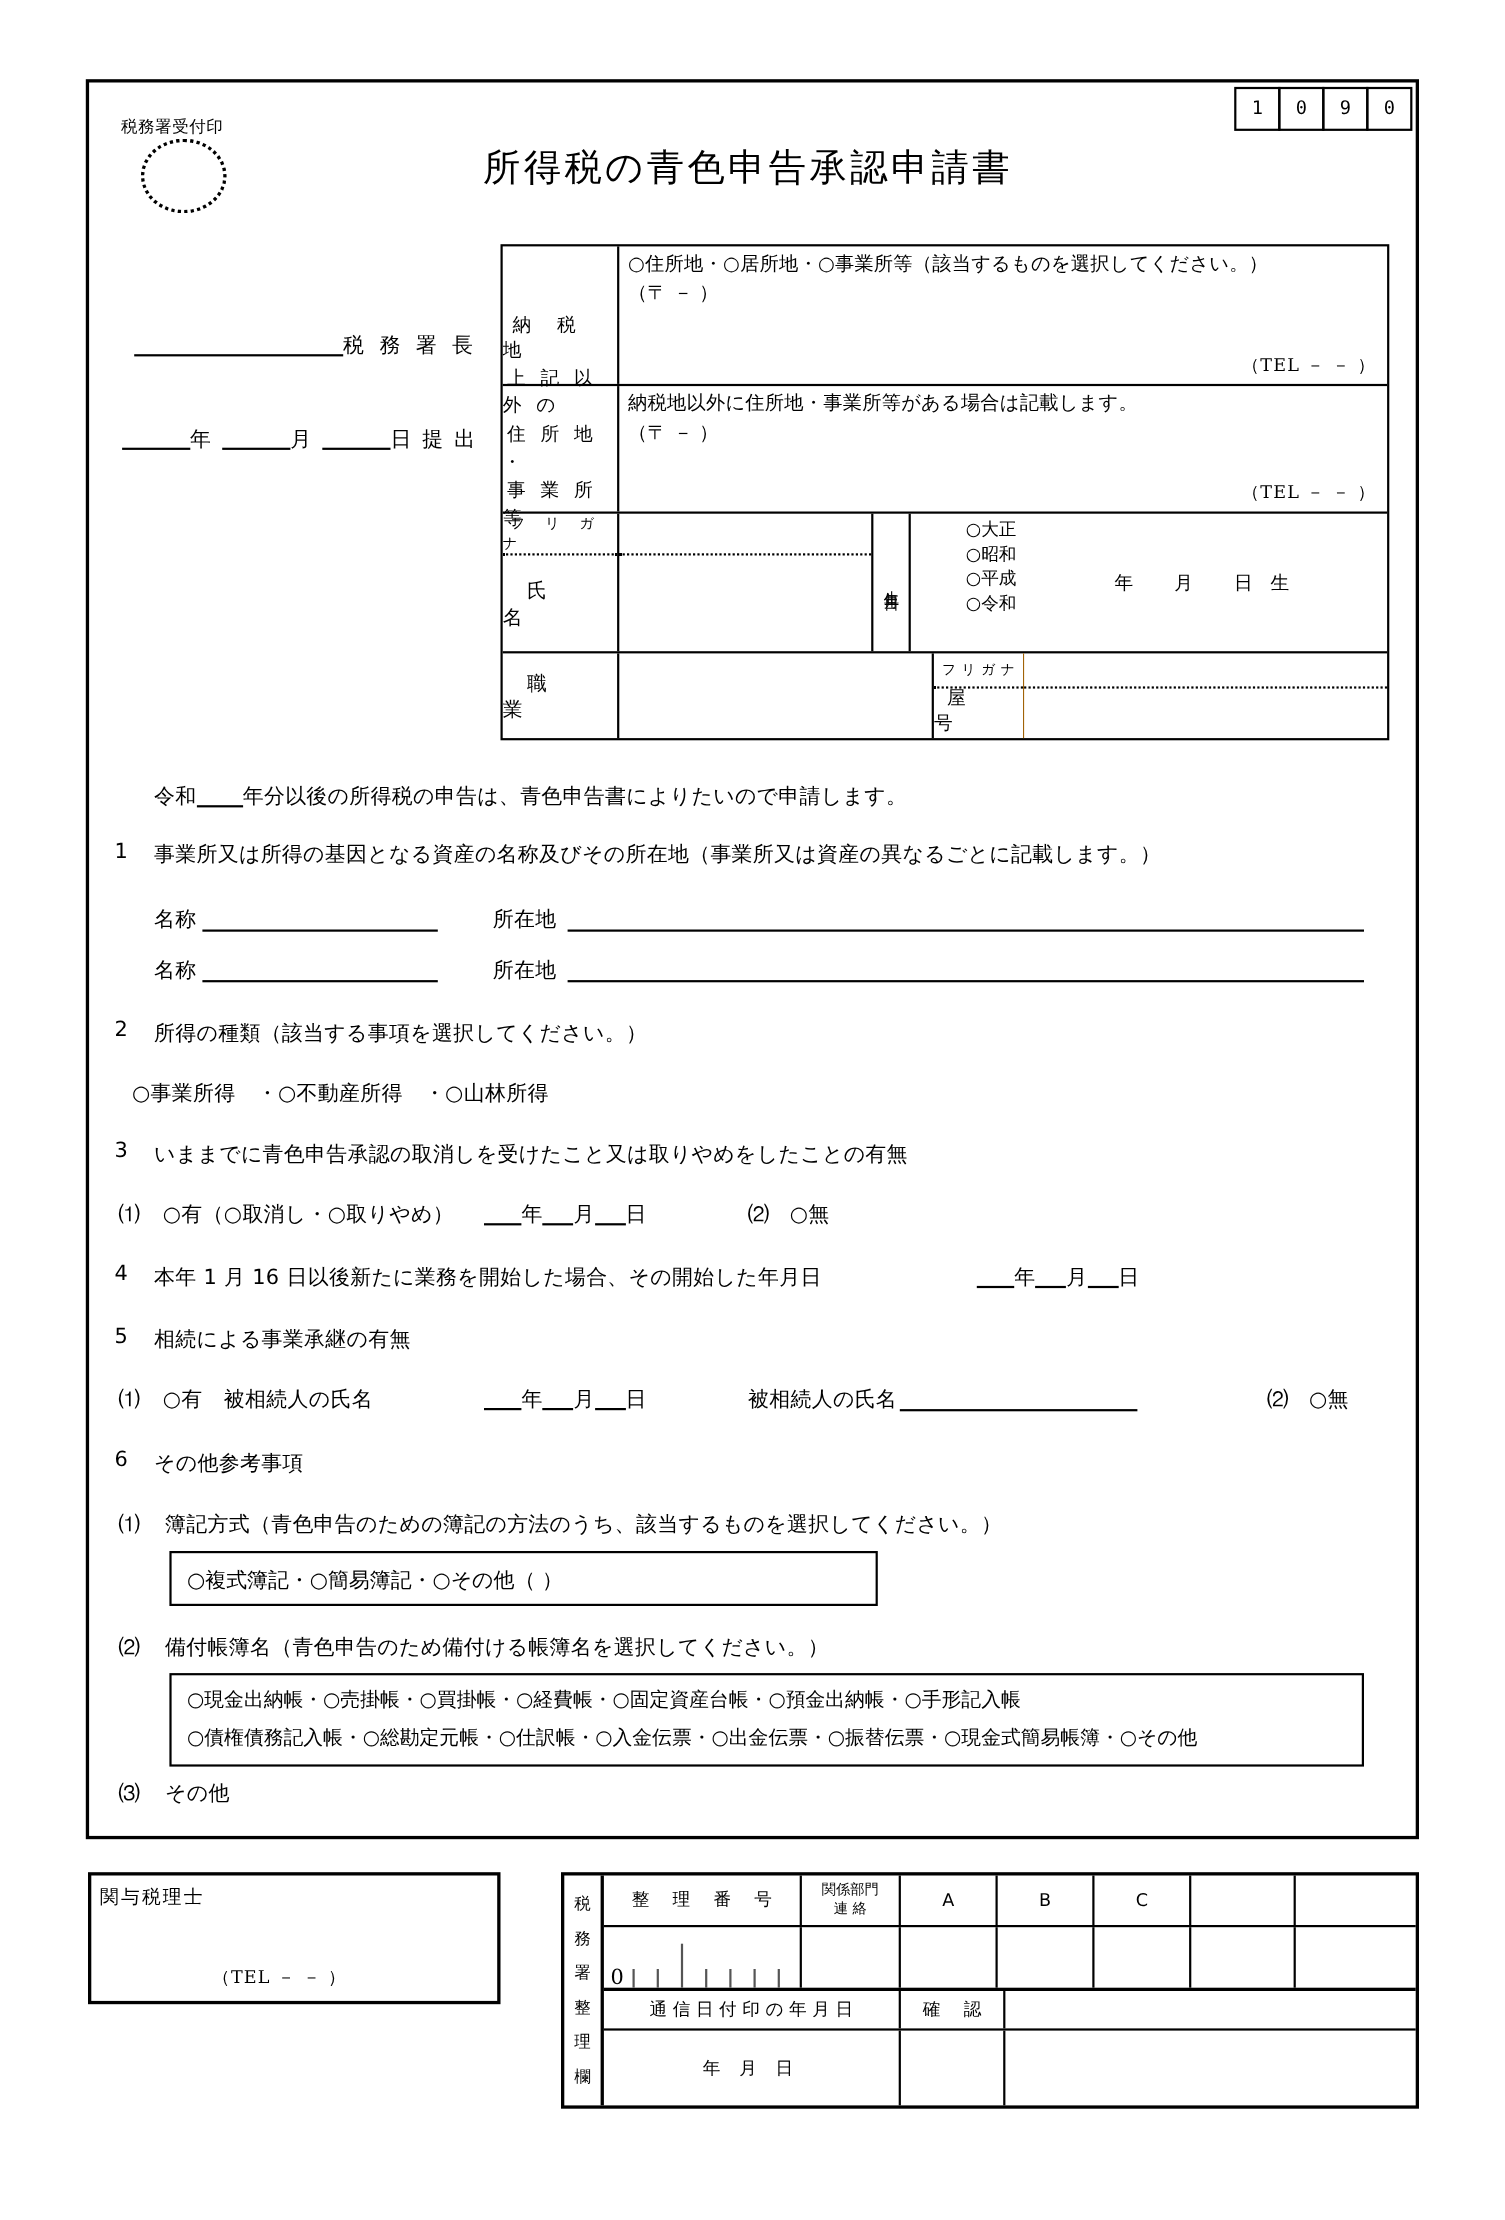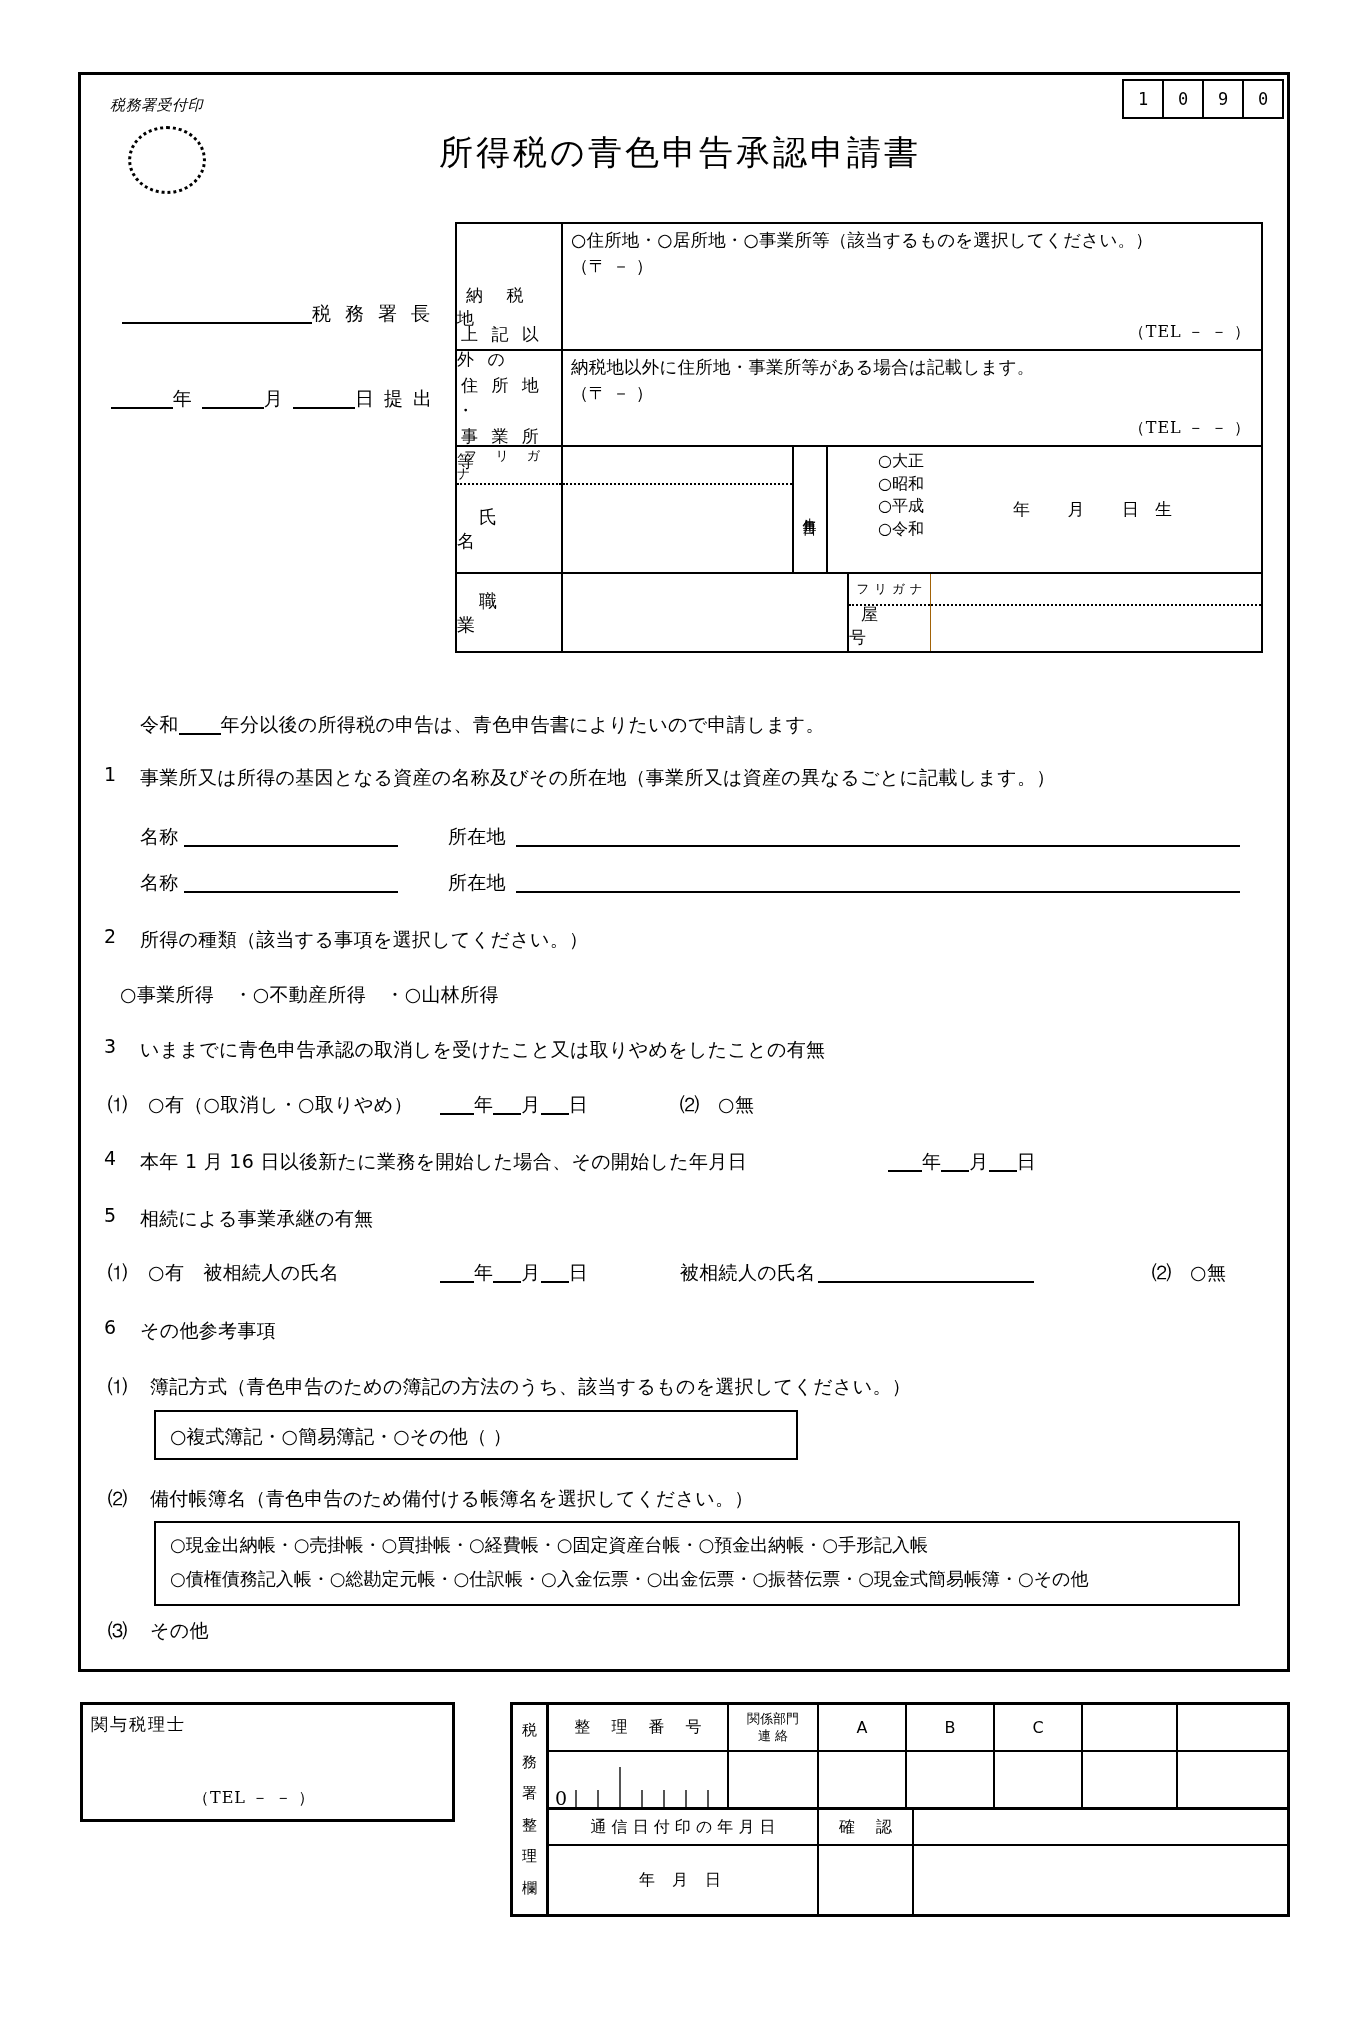--- a/index.html
+++ b/index.html
@@ -12,21 +12,21 @@
   }
   .page{position:absolute;left:0;top:0;width:1368px;height:2018px;}
 
   
   .outer{
     position:absolute;left:78px;top:72px;width:1212px;height:1600px;
     border:3px solid #000;box-sizing:border-box;
   }
 
   
-  .stamp-label{position:absolute;left:110px;top:96px;font-size:15px;letter-spacing:.5px;font-style:italic;}
+  .stamp-label{position:absolute;left:110px;top:106px;font-size:15px;letter-spacing:.5px;}
   .stamp-circle{
     position:absolute;left:128px;top:126px;width:78px;height:68px;
     border:3px dotted #000;border-radius:50%;box-sizing:border-box;
   }
   .doc-title{
     position:absolute;left:400px;top:130px;width:560px;text-align:center;
     font-size:34px;letter-spacing:3px;font-family:"DejaVu Serif","Liberation Serif",serif;
   }
 
   
@@ -50,21 +50,21 @@
   .rt .lbl{
     width:106px;min-width:106px;border-right:2px solid #000;box-sizing:border-box;
     display:flex;flex-direction:column;align-items:center;justify-content:center;
     font-size:17px;letter-spacing:0;
   }
   .rt .lbl .sp{letter-spacing:9px;text-indent:9px;margin-top:40px;}
   .rt .lbl .sp2{letter-spacing:4px;text-indent:4px;line-height:1.5;}
   .rt .body{flex:1;position:relative;box-sizing:border-box;padding:4px 8px;}
 
   .r1{height:127px;}
-  .r2{height:96px;}
+  .r2{height:116px;}
   .r3{height:127px;}
   .r4{height:77px;border-radius:15px;}
 
   .topline{font-size:17.5px;letter-spacing:.2px;line-height:1.45;}
   .zipline{font-size:17.5px;letter-spacing:.2px;margin-top:1px;}
   .telline{position:absolute;right:10px;bottom:6px;font-size:16px;letter-spacing:1px;font-family:"DejaVu Serif","Liberation Serif",serif;}
 
   
   .nmwrap{flex:1;display:flex;box-sizing:border-box;}
   .nmleft{width:106px;min-width:106px;border-right:2px solid #000;box-sizing:border-box;}

